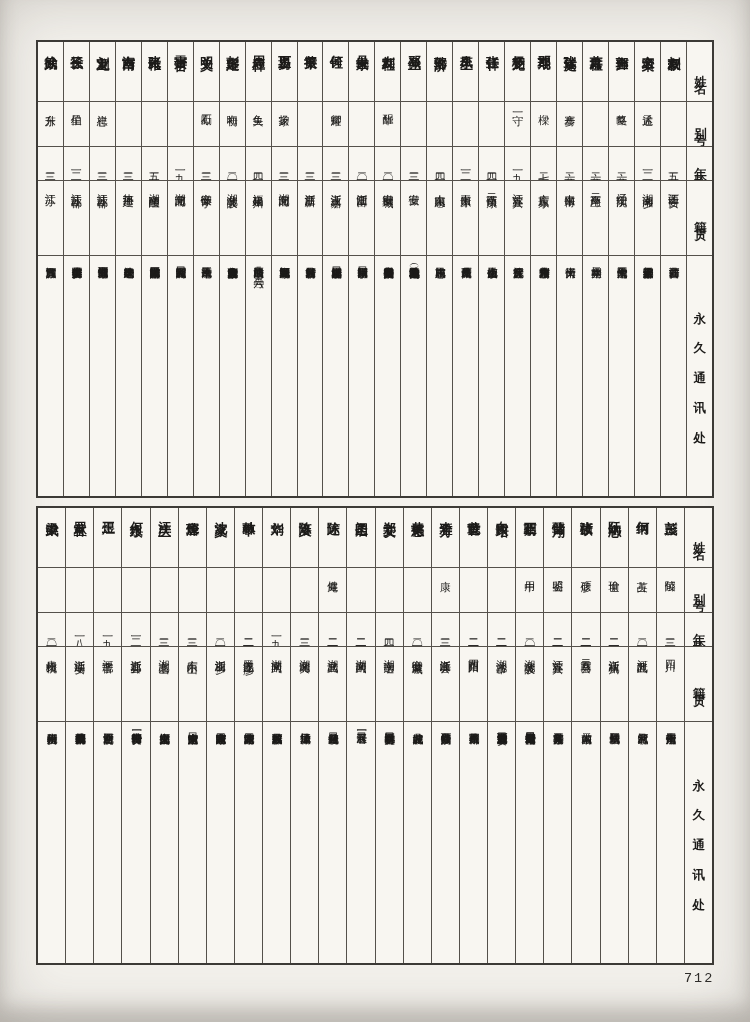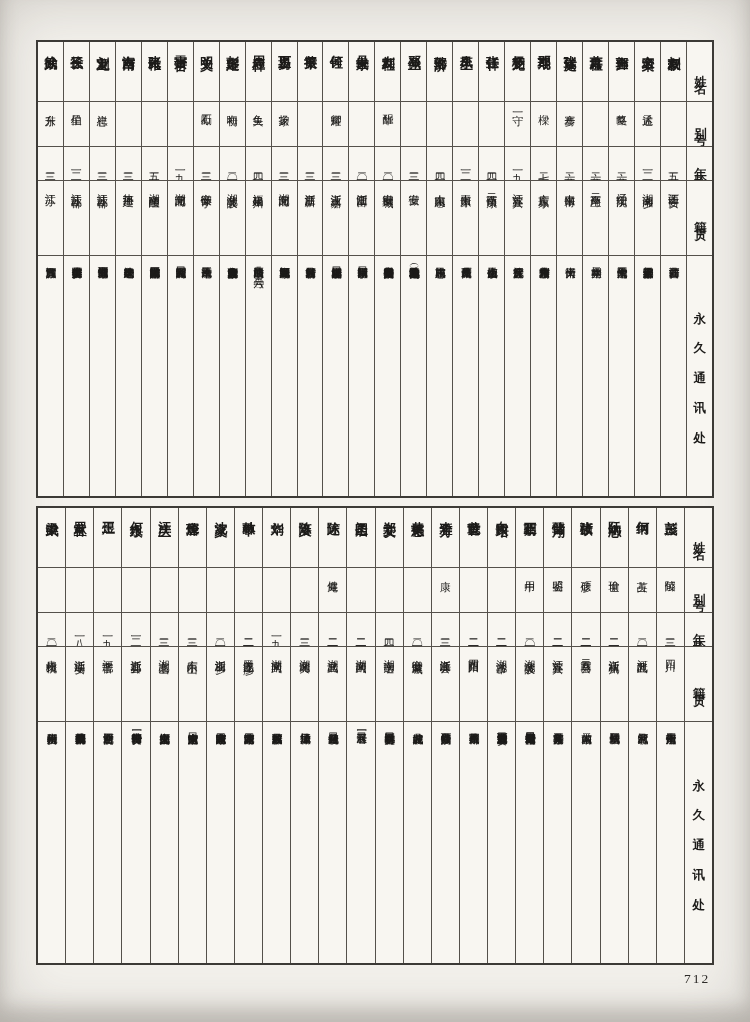--- a/index.html
+++ b/index.html
@@ -46,21 +46,21 @@
   .r-age .vtext{font-size:11px;}
   .r-native .vtext{font-size:11px;margin-top:4px;letter-spacing:1px;}
   .r-addr .vtext{font-size:10.5px;line-height:12.5px;max-height:100%;}
   
   .hdr .cell{align-items:center;justify-content:center;background:#f8f6f1;}
   .hdr .vtext{font-size:12.5px;font-weight:bold;margin:0;letter-spacing:7px;}
   .hdr .r-addr .vtext{letter-spacing:30px;}
   .page-number{
     position:absolute;left:684px;top:971px;
     font-size:13.5px;letter-spacing:2px;color:#2e2c29;
-    font-family:Liberation Serif, serif;
+    font-family:Liberation Mono, monospace;
   }
 </style>
 </head>
 <body>
 
 <div class="page">
   <div class="vtable vtable-top" id="table-0">
       <div class="col hdr">
         <div class="cell r-name">
           <span class="vtext">姓名</span>

